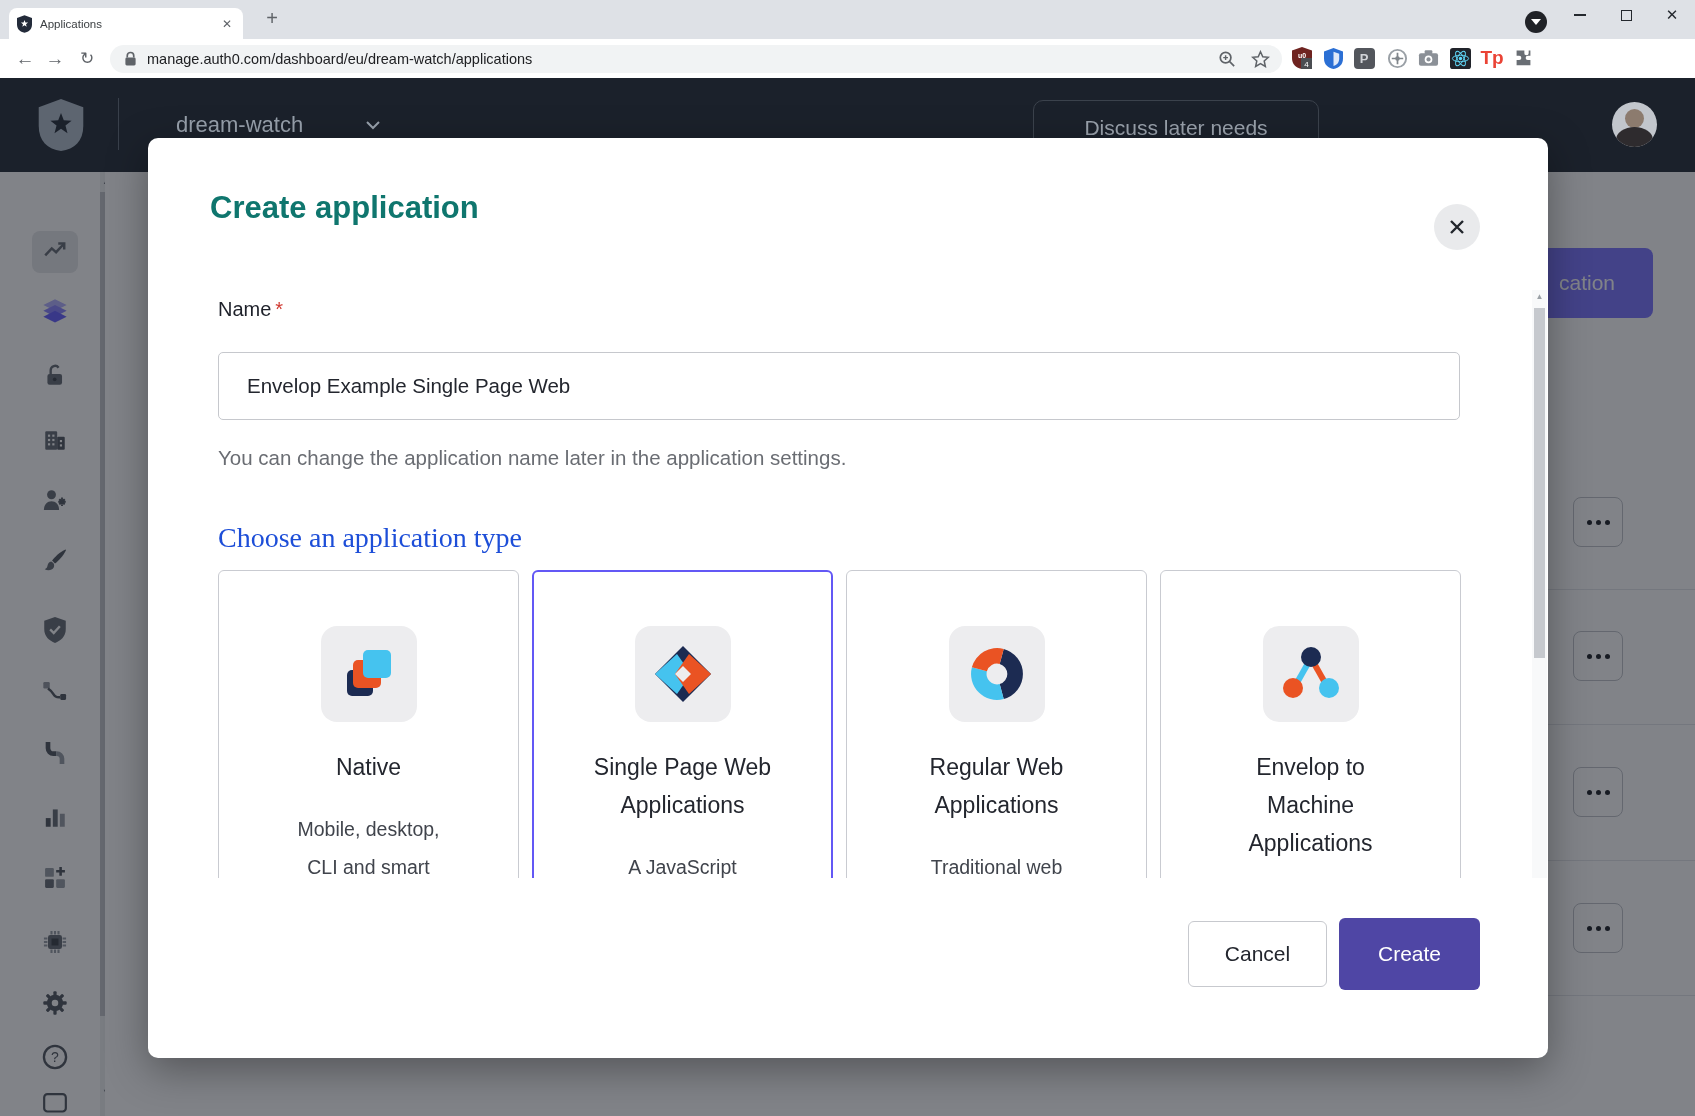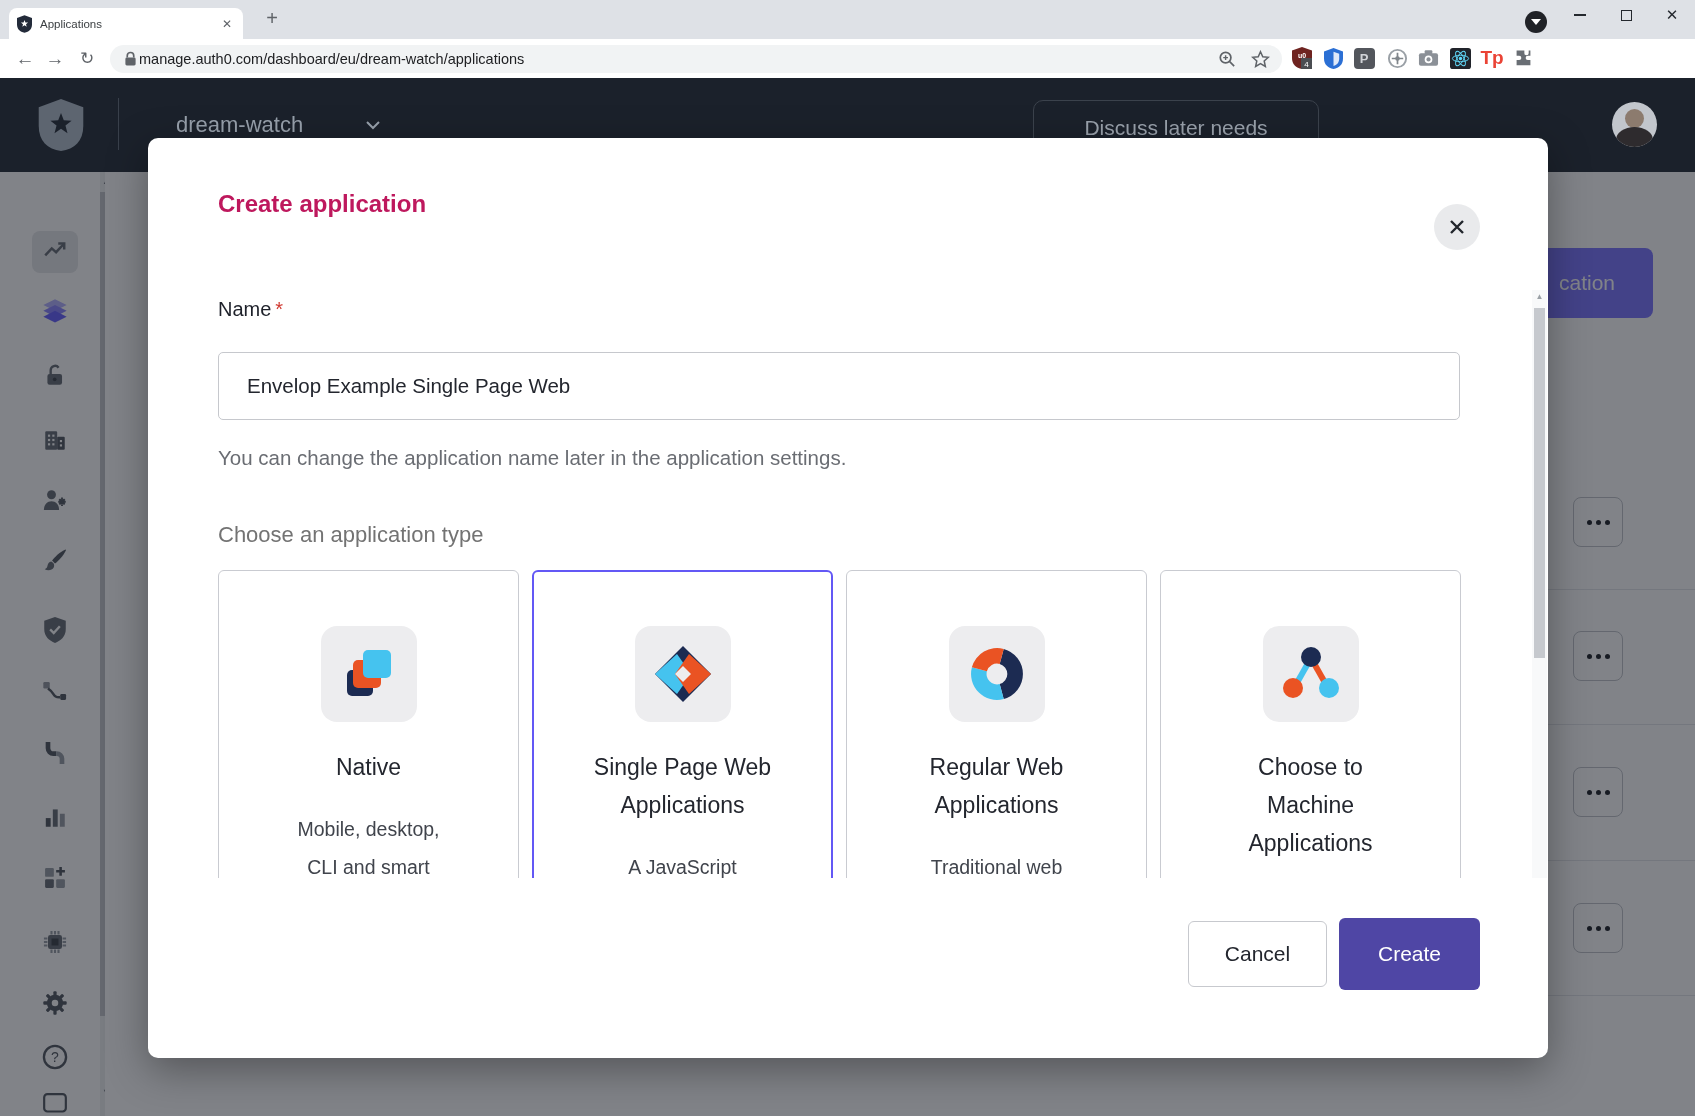--- a/index.html
+++ b/index.html
@@ -17,21 +17,21 @@
           text-align:center;line-height:27px;}
   .caret-badge{position:absolute;left:1525px;top:11px;width:22px;height:22px;border-radius:50%;background:#202227;
                display:flex;align-items:center;justify-content:center;}
   .caret-badge i{width:0;height:0;border-left:5px solid transparent;border-right:5px solid transparent;border-top:6px solid #fff;}
   .winbtn{position:absolute;top:0;width:46px;height:30px;display:flex;align-items:center;justify-content:center;color:#24282e;}
   .navbar{position:absolute;left:0;top:39px;width:1695px;height:39px;background:#fff;}
   .navglyph{position:absolute;top:0;height:39px;display:flex;align-items:center;justify-content:center;
             color:#5f6368;font-size:19px;width:30px;}
   .omnibox{position:absolute;left:110px;top:6px;width:1172px;height:28px;background:#f1f3f4;border-radius:14px;
            display:flex;align-items:center;}
-  .url{font-size:14.5px;color:#202124;margin-left:2px;flex:1;white-space:nowrap;overflow:hidden;}
+  .url{font-size:14.5px;color:#202124;margin-left:10px;flex:1;white-space:nowrap;overflow:hidden;}
   .ext{position:absolute;top:5px;width:28px;height:28px;display:flex;align-items:center;justify-content:center;}
   .avatarL{position:absolute;left:1543px;top:43px;width:28px;height:28px;border-radius:50%;background:#e4552c;
            color:#fff;font-size:13px;font-weight:bold;display:flex;align-items:center;justify-content:center;}
   .updatepill{position:absolute;left:1576px;top:43px;width:107px;height:28px;border:1.5px solid #34a06a;border-radius:15px;
               box-sizing:border-box;display:flex;align-items:center;background:#fff;}
   .updatepill span{color:#188038;font-size:13.5px;margin-left:11px;}
   .updatepill b{color:#188038;font-size:14px;font-weight:normal;margin-left:6px;}
 
   
   .appheader{position:absolute;left:0;top:78px;width:1695px;height:94px;background:#1b212b;}
@@ -57,30 +57,30 @@
   .dotbtn{position:absolute;left:1573px;width:50px;height:50px;border:1px solid #c2c5cb;border-radius:8px;box-sizing:border-box;
           display:flex;align-items:center;justify-content:center;gap:4px;background:transparent;}
   .dotbtn i{width:5px;height:5px;border-radius:50%;background:#23262c;}
   .rowline{position:absolute;left:1548px;width:147px;height:1px;background:#e4e6ea;}
 
   .overlay{position:absolute;left:0;top:172px;width:1695px;height:944px;background:rgba(13,17,27,0.52);}
 
   
   .modal{position:absolute;left:148px;top:138px;width:1400px;height:920px;background:#fff;border-radius:10px;
          box-shadow:0 12px 40px rgba(0,0,0,0.35);}
-  .m-title{position:absolute;left:70px;top:52px;font-size:24px;font-weight:bold;color:#be185d;}
+  .m-title{position:absolute;left:62px;top:52px;font-size:31px;font-weight:bold;color:#0f766e;}
   .m-close{position:absolute;left:1286px;top:66px;width:46px;height:46px;border-radius:50%;background:#e9eaec;
            display:flex;align-items:center;justify-content:center;}
   .m-name{position:absolute;left:70px;top:160px;font-size:20px;color:#1e212a;}
   .m-name em{color:#d13a32;font-style:normal;margin-left:4px;}
   .m-input{position:absolute;left:70px;top:214px;width:1242px;height:68px;border:1px solid #c6c8cd;border-radius:5px;
            box-sizing:border-box;font-size:20.5px;color:#23262e;padding:12px 28px;outline:none;background:#fff;
            font-family:"Liberation Sans",sans-serif;}
   .m-help{position:absolute;left:70px;top:308px;font-size:20.5px;color:#6a6d73;}
-  .m-choose{position:absolute;left:70px;top:384px;font-size:22px;color:#737373;}
+  .m-choose{position:absolute;left:70px;top:384px;font-size:28px;color:#1d4ed8;font-family:Liberation Serif, serif;}
   .cards{position:absolute;left:70px;top:432px;width:1246px;height:308px;overflow:hidden;display:flex;gap:13px;}
   .card{width:301px;height:340px;border:1px solid #c9cbd1;border-radius:6px;box-sizing:border-box;flex:none;
         display:flex;flex-direction:column;align-items:center;background:#fff;}
   .card.sel{border:2px solid #6358f5;}
   .tile{width:96px;height:96px;border-radius:16px;background:#ededef;margin-top:55px;
         display:flex;align-items:center;justify-content:center;}
   .card.sel .tile{margin-top:54px;}
   .c-title{margin-top:26px;text-align:center;font-size:23px;line-height:38px;color:#23262e;}
   .c-desc{margin-top:24px;text-align:center;font-size:19.5px;line-height:38px;color:#40444c;}
   .m-scroll{position:absolute;left:1384px;top:152px;width:15px;height:588px;background:#f8f9fa;}
@@ -464,21 +464,21 @@
         <div class="tile">
           <svg width="64" height="64" viewBox="0 0 64 64">
             <path d="M32 16 L15 46" stroke="#45c3ef" stroke-width="6"></path>
             <path d="M32 16 L49 46" stroke="#ea5323" stroke-width="6"></path>
             <circle cx="32" cy="15" r="10" fill="#1c2b52"></circle>
             <circle cx="14" cy="46" r="10" fill="#ea5323"></circle>
             <circle cx="50" cy="46" r="10" fill="#45c3ef"></circle>
           </svg>
         </div>
         <div class="c-title">
-          <div>Choose to</div>
+          <div>Envelop to</div>
           <div>Machine</div>
           <div>Applications</div>
         </div>
       </div>
     </div>
 
     <div class="m-scroll">
       <div class="ar">▲</div>
       <div class="th"></div>
     </div>

